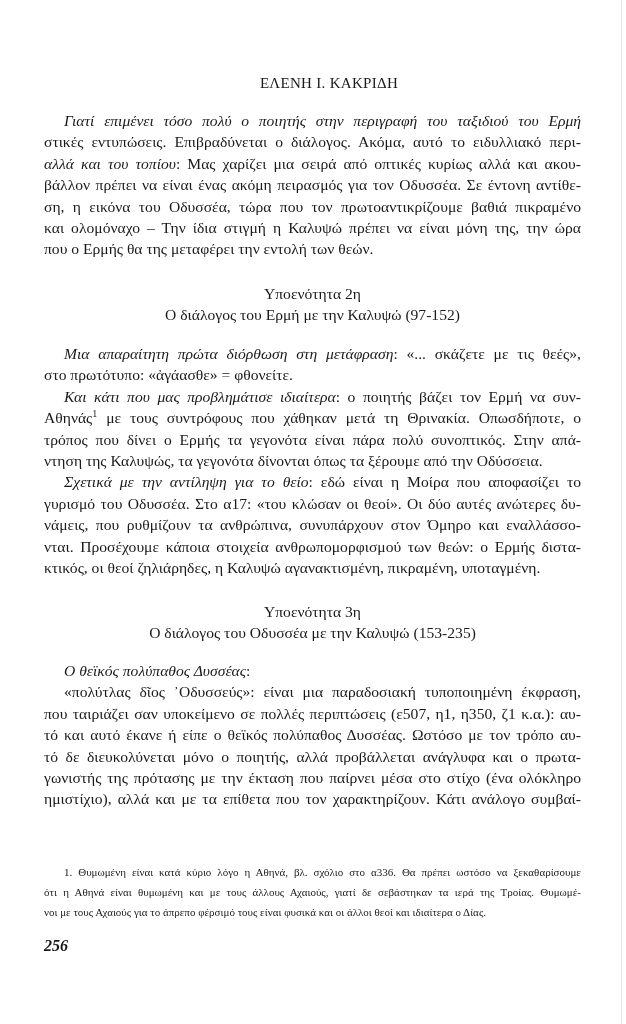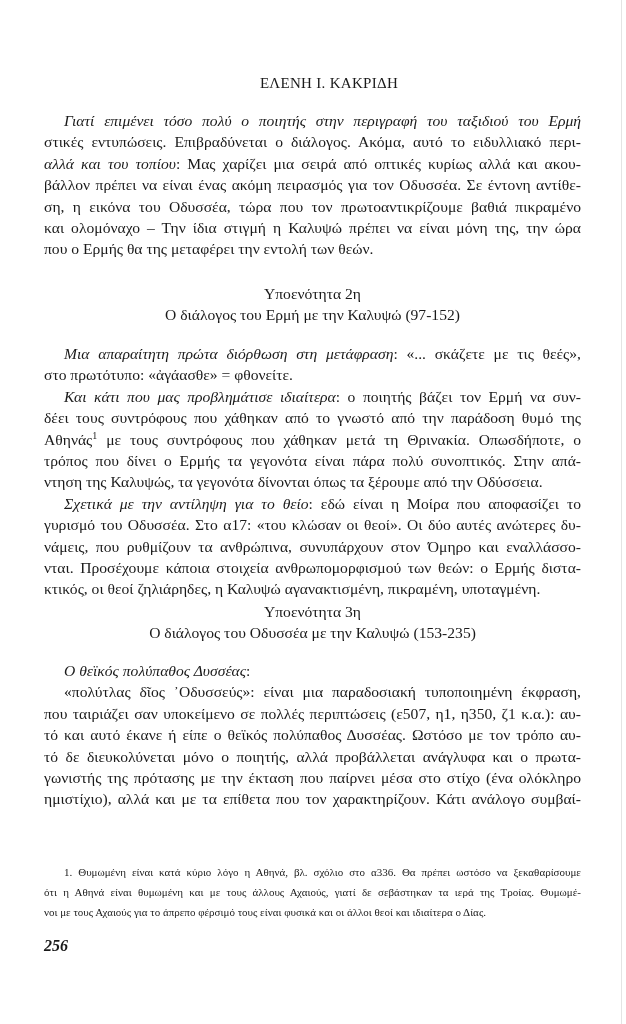--- a/index.html
+++ b/index.html
@@ -59,21 +59,20 @@
 
 <div class="block" style="top:283px;">
   <div class="line center">Υποενότητα 2η</div>
   <div class="line center">Ο διάλογος του Ερμή με την Καλυψώ (97-152)</div>
 </div>
 
 <div class="block" style="top:343px;">
   <div class="line indent"><i>Μια απαραίτητη πρώτα διόρθωση στη μετάφραση</i><span>: «... σκάζετε με τις θεές»,</span></div>
   <div class="line last"><span>στο πρωτότυπο: «ἀγάασθε» = φθονείτε.</span></div>
   <div class="line indent"><i>Και κάτι που μας προβλημάτισε ιδιαίτερα</i><span>: ο ποιητής βάζει τον Ερμή να συν-</span></div>
-  <div class="line"><span>δέει τους συντρόφους που χάθηκαν από το γνωστό από την παράδοση θυμό της</span></div>
   <div class="line"><span>Αθηνάς</span><sup>1</sup><span> με τους συντρόφους που χάθηκαν μετά τη Θρινακία. Οπωσδήποτε, ο</span></div>
   <div class="line"><span>τρόπος που δίνει ο Ερμής τα γεγονότα είναι πάρα πολύ συνοπτικός. Στην απά-</span></div>
   <div class="line last"><span>ντηση της Καλυψώς, τα γεγονότα δίνονται όπως τα ξέρουμε από την Οδύσσεια.</span></div>
   <div class="line indent"><i>Σχετικά με την αντίληψη για το θείο</i><span>: εδώ είναι η Μοίρα που αποφασίζει το</span></div>
   <div class="line"><span>γυρισμό του Οδυσσέα. Στο α17: «του κλώσαν οι θεοί». Οι δύο αυτές ανώτερες δυ-</span></div>
   <div class="line"><span>νάμεις, που ρυθμίζουν τα ανθρώπινα, συνυπάρχουν στον Όμηρο και εναλλάσσο-</span></div>
   <div class="line"><span>νται. Προσέχουμε κάποια στοιχεία ανθρωπομορφισμού των θεών: ο Ερμής διστα-</span></div>
   <div class="line last"><span>κτικός, οι θεοί ζηλιάρηδες, η Καλυψώ αγανακτισμένη, πικραμένη, υποταγμένη.</span></div>
 </div>
 

